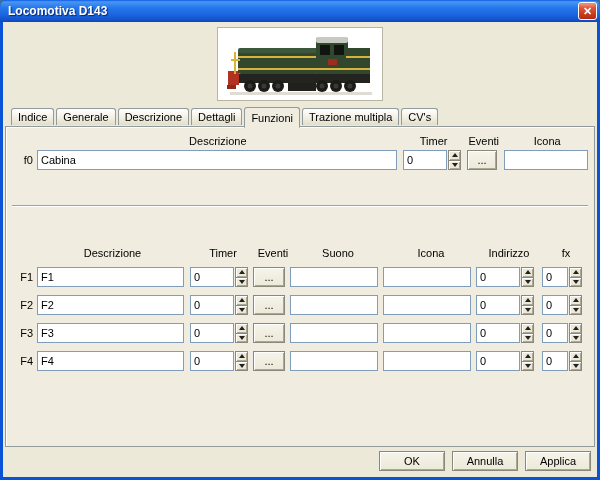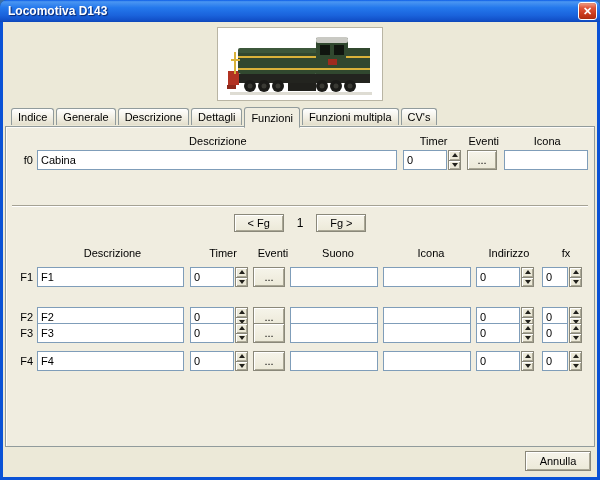--- a/index.html
+++ b/index.html
@@ -178,21 +178,21 @@
           <circle cx="132" cy="58" r="2.5" fill="#3a3a34"></circle>
       </svg>
     </div>
 
     <div class="tabstrip">
       <div class="tab">Indice</div>
       <div class="tab">Generale</div>
       <div class="tab">Descrizione</div>
       <div class="tab">Dettagli</div>
       <div class="tab active">Funzioni</div>
-      <div class="tab">Funzioni multipla</div>
+      <div class="tab">Trazione multipla</div>
       <div class="tab">CV's</div>
     </div>
 
     <div class="tabpage">
 
       <div class="hrow" style="top:8px;">
         <span style="width:22px;"></span>
         <span class="hlbl h-f0-desc">Descrizione</span>
         <span class="hlbl h-f0-timer">Timer</span>
         <span class="hlbl h-f0-ev">Eventi</span>
@@ -210,25 +210,20 @@
           <div class="spin-btn">
               <span class="tri-dn"></span>
             </div>
         </div>
         <button class="btn3d f0-ev">...</button>
         <input class="tfield f0-icona" value="" style="">
       </div>
 
       <div class="sep"></div>
 
-      <div class="fgnav">
-        <button class="btn3d fg-btn">&lt; Fg</button>
-        <span class="fg-page">1</span>
-        <button class="btn3d fg-btn">Fg &gt;</button>
-      </div>
 
       <div class="hrow" style="top:120px;">
         <span style="width:22px;"></span>
         <span class="hlbl h-desc">Descrizione</span>
         <span class="hlbl h-timer">Timer</span>
         <span class="hlbl h-ev">Eventi</span>
         <span class="hlbl h-suono">Suono</span>
         <span class="hlbl h-icona">Icona</span>
         <span class="hlbl h-ind">Indirizzo</span>
         <span class="hlbl h-fx">fx</span>
@@ -262,21 +257,21 @@
         <div class="spin c-spin">
           <div class="spin-btn">
               <span class="tri-up"></span>
             </div>
           <div class="spin-btn">
               <span class="tri-dn"></span>
             </div>
         </div>
       </div>
 
-      <div class="frow" style="top:168px;margin-top:12px;">
+      <div class="frow" style="top:168px;">
         <span class="rowlabel">F2</span>
         <input class="tfield c-desc" value="F2" style="">
         <input class="tfield c-timer" value="0" style="">
         <div class="spin c-spin">
           <div class="spin-btn">
               <span class="tri-up"></span>
             </div>
           <div class="spin-btn">
               <span class="tri-dn"></span>
             </div>
@@ -370,17 +365,19 @@
             </div>
           <div class="spin-btn">
               <span class="tri-dn"></span>
             </div>
         </div>
       </div>
 
     </div>
 
     <div class="footer">
+      <button class="btn3d">OK</button>
       <button class="btn3d">Annulla</button>
+      <button class="btn3d">Applica</button>
     </div>
 
   </div>
 </div>
 
 </body></html>

